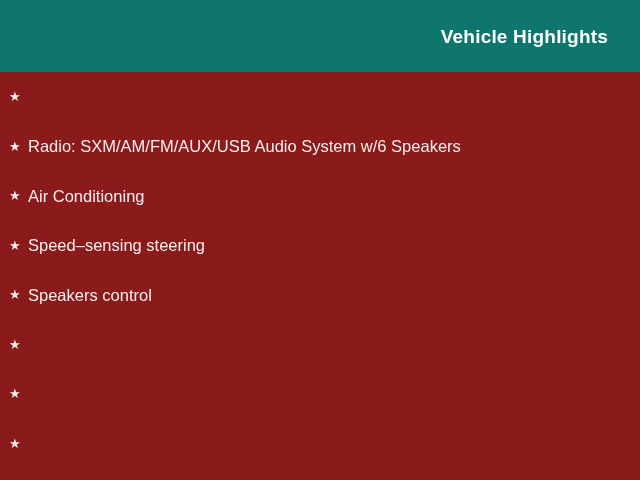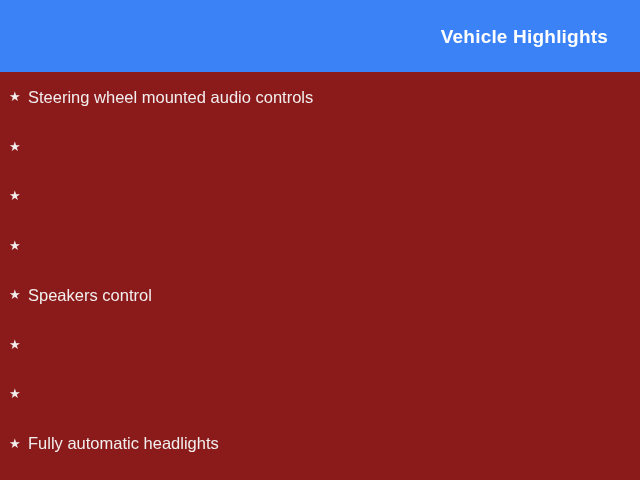--- a/index.html
+++ b/index.html
@@ -19,21 +19,21 @@
     height: 480px;
     background: #8b1a1a;
     overflow: hidden;
   }
   #header {
     position: absolute;
     top: 0;
     left: 0;
     width: 640px;
     height: 72px;
-    background: #3b82f6;
+    background: #0f766e;
     box-sizing: border-box;
     display: flex;
     align-items: center;
     justify-content: flex-end;
     padding-right: 32px;
   }
   #header-title {
     color: #ffffff;
     font-size: 19px;
     font-weight: bold;
@@ -77,40 +77,41 @@
 
 <div id="slide">
 
   <div id="header">
     <div id="header-title">Vehicle Highlights</div>
   </div>
 
   <ul id="highlights-list">
       <li class="highlight-item">
         <span class="bullet-star">★</span>
-        <span class="highlight-text">Steering wheel mounted audio controls</span>
       </li>
       <li class="highlight-item">
         <span class="bullet-star">★</span>
+        <span class="highlight-text">Radio: SXM/AM/FM/AUX/USB Audio System w/6 Speakers</span>
       </li>
       <li class="highlight-item">
         <span class="bullet-star">★</span>
+        <span class="highlight-text">Air Conditioning</span>
       </li>
       <li class="highlight-item">
         <span class="bullet-star">★</span>
+        <span class="highlight-text">Speed–sensing steering</span>
       </li>
       <li class="highlight-item">
         <span class="bullet-star">★</span>
         <span class="highlight-text">Speakers control</span>
       </li>
       <li class="highlight-item">
         <span class="bullet-star">★</span>
       </li>
       <li class="highlight-item">
         <span class="bullet-star">★</span>
       </li>
       <li class="highlight-item">
         <span class="bullet-star">★</span>
-        <span class="highlight-text">Fully automatic headlights</span>
       </li>
     </ul>
 
 </div>
 
 </body></html>

